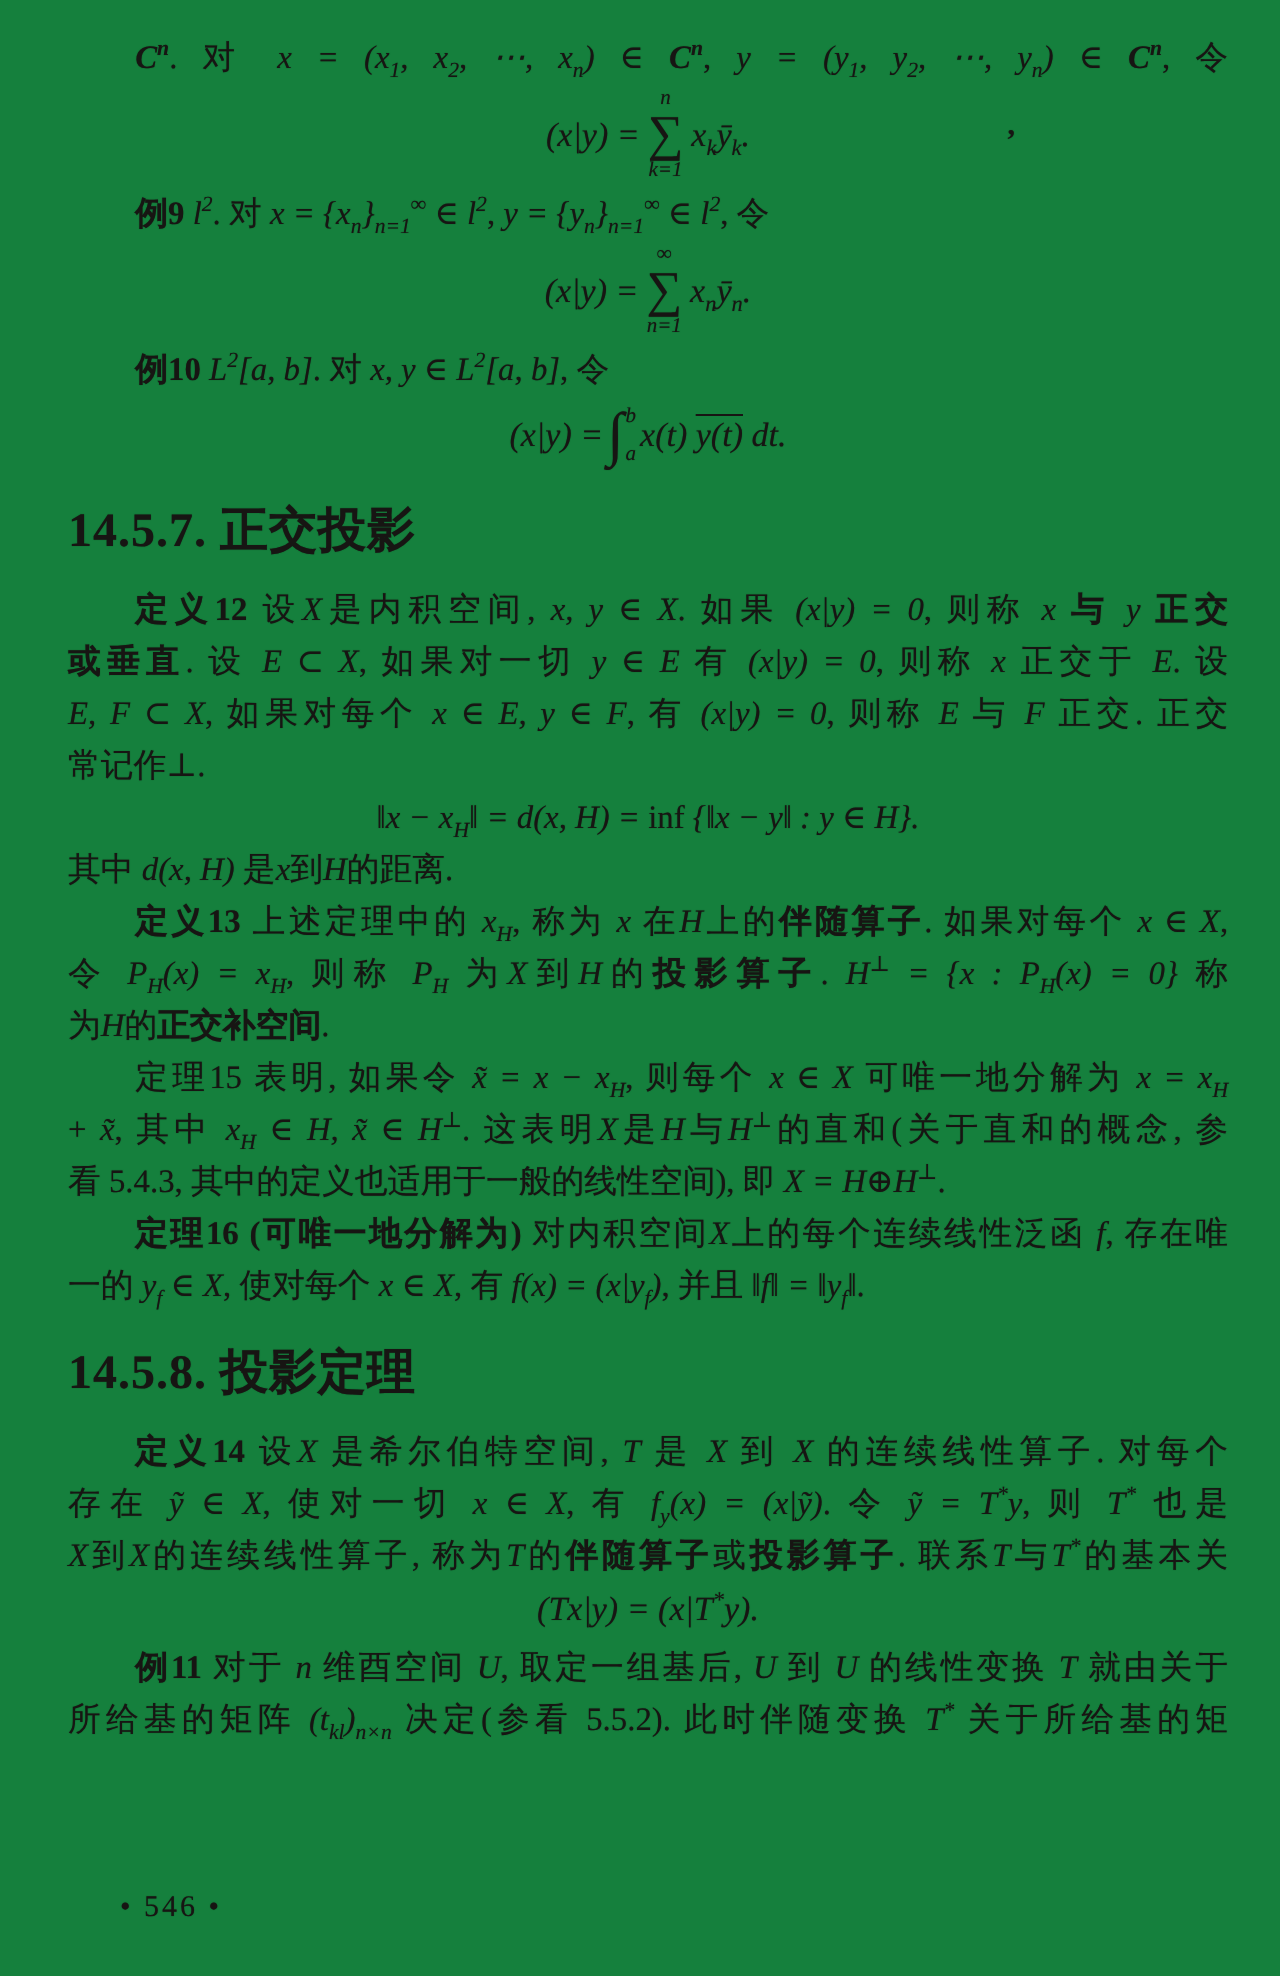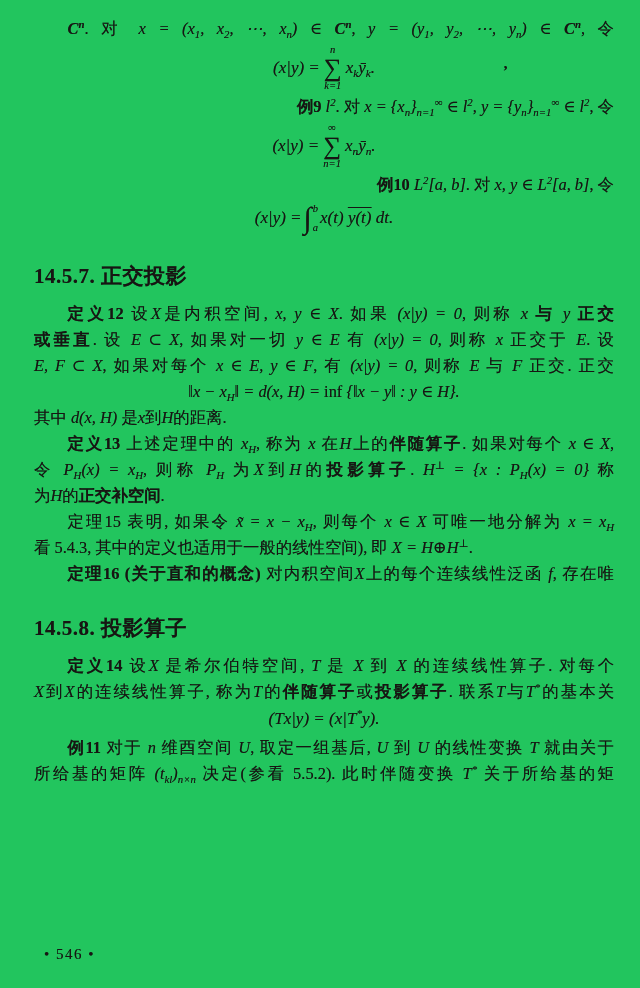--- a/index.html
+++ b/index.html
@@ -1,46 +1,46 @@
 <!DOCTYPE html>
 <html><head>
 <meta charset="utf-8">
 <style>
   html,body{margin:0;padding:0;background:#e9e9e6;}
   .page{
     width:640px;height:988px;box-sizing:border-box;
     margin:0 auto;position:relative;overflow:hidden;
-    background:#22c55e;
+    background:#15803d;
     color:#171513;
     font-family:"Liberation Serif","DejaVu Serif",serif;
     padding:16px 26px 0 34px;
     text-shadow:0 0 0.5px rgba(20,18,15,.55);
   }
   .line{font-size:16.4px;line-height:26px;white-space:normal;}
-  .ind{text-indent:2.05em;text-align:right;}
+  .ind{text-indent:2.05em;}
   .jst{text-align:justify;text-align-last:justify;}
   .m{font-style:italic;}
   b .m,.m b{font-weight:bold;}
   sub,sup{font-size:66%;line-height:0;font-style:italic;}
   .ov{text-decoration:overline;}
-  .heading{font-size:21px;font-weight:600;margin:27px 0 11px;letter-spacing:.5px;}
+  .heading{font-size:24px;font-weight:600;margin:14px 0 11px;letter-spacing:.5px;}
   .formula{display:flex;justify-content:center;align-items:center;font-size:17px;}
   .formula.rel{position:relative;}
   .f-tall{margin:2px 0 3px;}
   .f-int{margin:3px 0 5px;}
   .f-line{margin:0;line-height:26px;font-size:16.4px;align-items:center;}
   .f-adj{margin:4px 0 6px;}
   .limop{display:inline-flex;flex-direction:column;align-items:center;margin:0 4px;}
   .lim{font-size:10.5px;line-height:11px;}
   .bigop{font-size:25px;line-height:25px;font-style:normal;}
   .intwrap{display:inline-flex;align-items:stretch;margin:0 2px;}
   .bigint{font-size:30px;line-height:34px;font-style:normal;}
   .intlims{display:inline-flex;flex-direction:column;justify-content:space-between;font-size:10.5px;margin-left:1px;padding:2px 0;}
   .fmark{position:absolute;right:106px;top:40%;font-weight:bold;font-size:15px;}
-  .footer{position:absolute;left:44px;bottom:25px;font-size:15px;letter-spacing:1.5px;}
+  .footer{position:absolute;left:60px;bottom:25px;font-size:15px;letter-spacing:1.5px;}
 </style>
 </head>
 <body>
 
 <div class="page">
   <div>
       <div class="line ind jst"><b><span class="m">C<sup>n</sup></span></b>. 对 <span class="m">x = (x<sub>1</sub>, x<sub>2</sub>, ⋯, x<sub>n</sub>) ∈</span> <b><span class="m">C<sup>n</sup></span></b>, <span class="m">y = (y<sub>1</sub>, y<sub>2</sub>, ⋯, y<sub>n</sub>) ∈</span> <b><span class="m">C<sup>n</sup></span></b>, 令</div>
       <div class="formula f-tall rel">
         <span><span class="m">(x|y) = </span></span>
         <span class="limop">
@@ -70,32 +70,36 @@
             <span class="m">b</span>
             <span class="m">a</span>
           </span>
         </span>
         <span><span class="m"> x(t) <span class="ov">y(t)</span> dt.</span></span>
       </div>
       <div class="heading">14.5.7. 正交投影</div>
       <div class="line ind jst"><b>定义12</b> 设<span class="m">X</span>是内积空间, <span class="m">x, y ∈ X</span>. 如果 <span class="m">(x|y) = 0</span>, 则称 <span class="m">x</span> <b>与</b> <span class="m">y</span> <b>正交</b></div>
       <div class="line jst"><b>或垂直</b>. 设 <span class="m">E ⊂ X</span>, 如果对一切 <span class="m">y ∈ E</span> 有 <span class="m">(x|y) = 0</span>, 则称 <span class="m">x</span> 正交于 <span class="m">E</span>. 设</div>
       <div class="line jst"><span class="m">E, F ⊂ X</span>, 如果对每个 <span class="m">x ∈ E, y ∈ F</span>, 有 <span class="m">(x|y) = 0</span>, 则称 <span class="m">E</span> 与 <span class="m">F</span> 正交. 正交</div>
+      <div class="line ">常记作⊥.</div>
       <div class="formula f-line">
         <span><span class="m">‖x − x<sub>H</sub>‖ = d(x, H) = </span> inf <span class="m"> {‖x − y‖ : y ∈ H}.</span></span>
       </div>
       <div class="line ">其中 <span class="m">d(x, H)</span> 是<span class="m">x</span>到<span class="m">H</span>的距离.</div>
       <div class="line ind jst"><b>定义13</b> 上述定理中的 <span class="m">x<sub>H</sub></span>, 称为 <span class="m">x</span> 在<span class="m">H</span>上的<b>伴随算子</b>. 如果对每个 <span class="m">x ∈ X</span>,</div>
       <div class="line jst">令 <span class="m">P<sub>H</sub>(x) = x<sub>H</sub></span>, 则称 <span class="m">P<sub>H</sub></span> 为<span class="m">X</span>到<span class="m">H</span>的<b>投影算子</b>. <span class="m">H<sup>⊥</sup> = {x : P<sub>H</sub>(x) = 0}</span> 称</div>
       <div class="line ">为<span class="m">H</span>的<b>正交补空间</b>.</div>
       <div class="line ind jst">定理15 表明, 如果令 <span class="m">x̃ = x − x<sub>H</sub></span>, 则每个 <span class="m">x ∈ X</span> 可唯一地分解为 <span class="m">x = x<sub>H</sub></span></div>
+      <div class="line jst">+ <span class="m">x̃</span>, 其中 <span class="m">x<sub>H</sub> ∈ H, x̃ ∈ H<sup>⊥</sup></span>. 这表明<span class="m">X</span>是<span class="m">H</span>与<span class="m">H<sup>⊥</sup></span>的直和(关于直和的概念, 参</div>
       <div class="line ">看 5.4.3, 其中的定义也适用于一般的线性空间), 即 <span class="m">X = H⊕H<sup>⊥</sup></span>.</div>
-      <div class="line ind jst"><b>定理16 (关于直和的概念)</b> 对内积空间<span class="m">X</span>上的每个连续线性泛函 <span class="m">f</span>, 存在唯</div>
-      <div class="heading">14.5.8.  投影算子</div>
+      <div class="line ind jst"><b>定理16 (可唯一地分解为)</b> 对内积空间<span class="m">X</span>上的每个连续线性泛函 <span class="m">f</span>, 存在唯</div>
+      <div class="line ">一的 <span class="m">y<sub>f</sub> ∈ X</span>, 使对每个 <span class="m">x ∈ X</span>, 有 <span class="m">f(x) = (x|y<sub>f</sub>)</span>, 并且 <span class="m">‖f‖ = ‖y<sub>f</sub>‖</span>.</div>
+      <div class="heading">14.5.8.  投影定理</div>
       <div class="line ind jst"><b>定义14</b> 设<span class="m">X</span> 是希尔伯特空间, <span class="m">T</span> 是 <span class="m">X</span> 到 <span class="m">X</span> 的连续线性算子.  对每个</div>
+      <div class="line jst">存在 <span class="m">ỹ ∈ X</span>, 使对一切 <span class="m">x ∈ X</span>, 有 <span class="m">f<sub>y</sub>(x) = (x|ỹ)</span>. 令 <span class="m">ỹ = T<sup>*</sup>y</span>, 则 <span class="m">T<sup>*</sup></span> 也是</div>
       <div class="line jst"><span class="m">X</span>到<span class="m">X</span>的连续线性算子, 称为<span class="m">T</span>的<b>伴随算子</b>或<b>投影算子</b>. 联系<span class="m">T</span>与<span class="m">T<sup>*</sup></span>的基本关</div>
       <div class="formula f-adj">
         <span><span class="m">(Tx|y) = (x|T<sup>*</sup>y).</span></span>
       </div>
       <div class="line ind jst"><b>例11</b> 对于 <span class="m">n</span> 维酉空间 <span class="m">U</span>, 取定一组基后, <span class="m">U</span> 到 <span class="m">U</span> 的线性变换 <span class="m">T</span> 就由关于</div>
       <div class="line jst">所给基的矩阵 <span class="m">(t<sub>kl</sub>)<sub>n×n</sub></span> 决定(参看 5.5.2). 此时伴随变换 <span class="m">T<sup>*</sup></span> 关于所给基的矩</div>
     </div>
   <div class="footer">• 546 •</div>
 </div>
 

